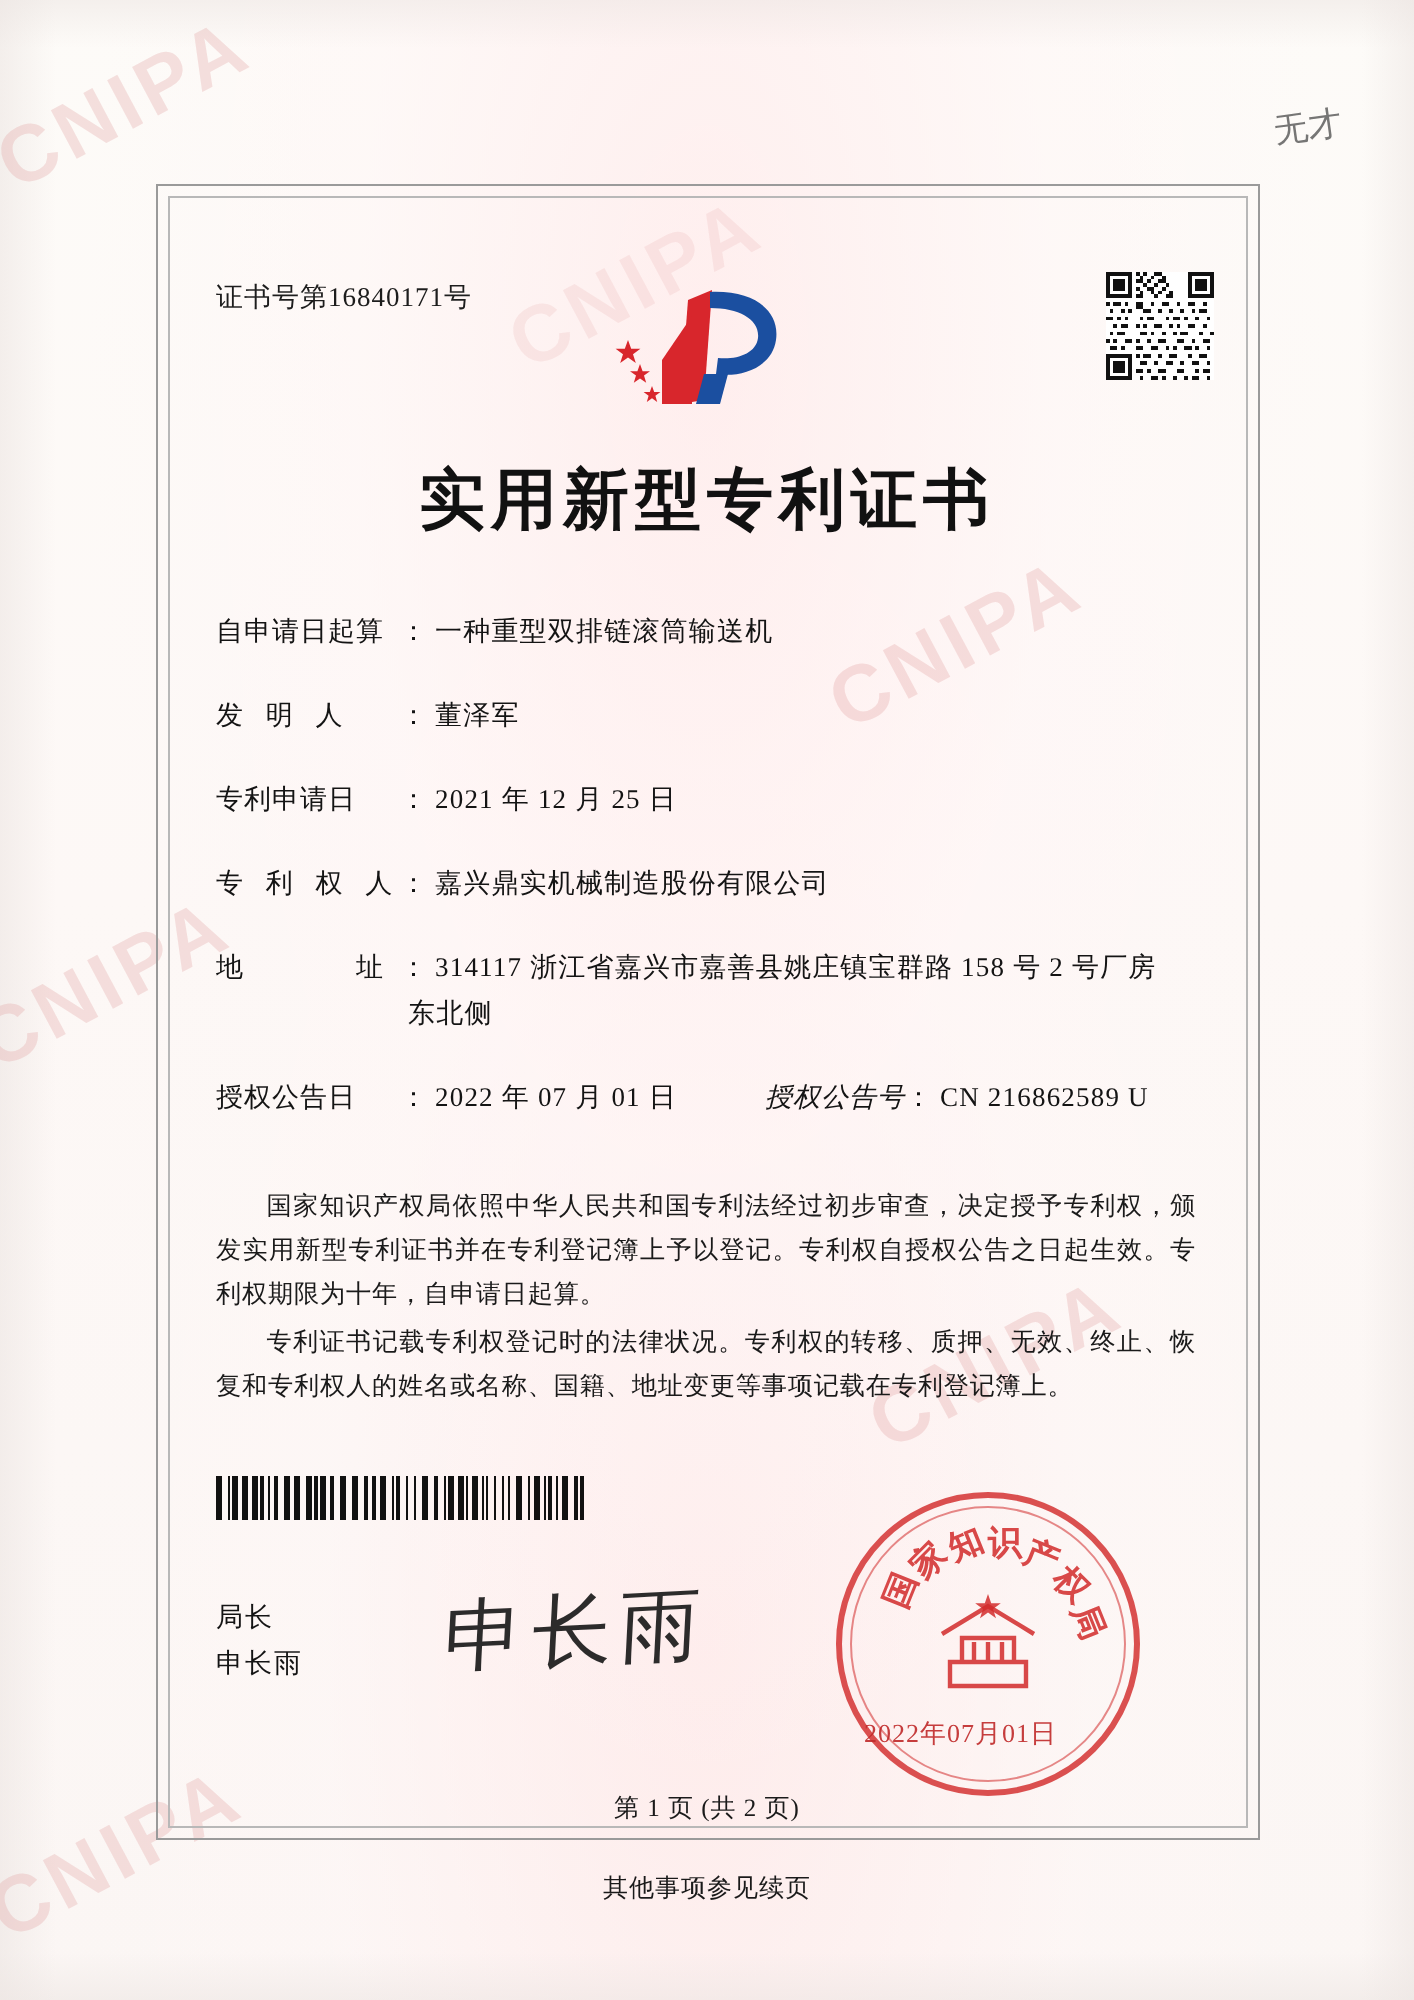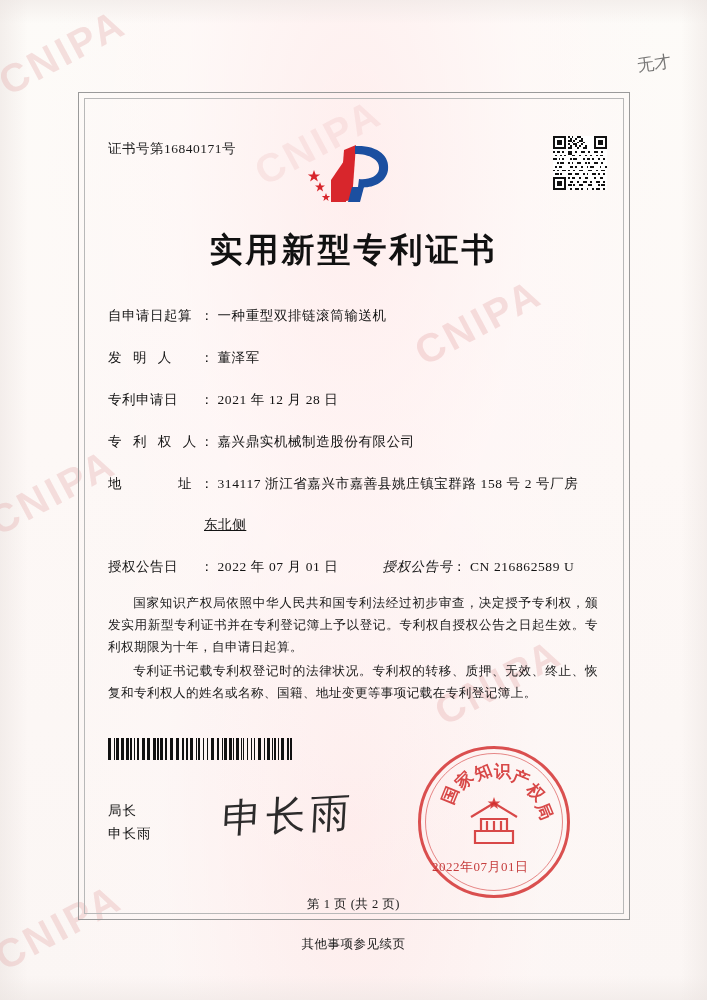--- a/index.html
+++ b/index.html
@@ -142,23 +142,22 @@
   .flabel {
     display: inline-block;
     width: 92px;
     letter-spacing: 4px;
   }
   .flabel.tight { letter-spacing: 0.5px; width: 92px; }
   .fcolon { margin-right: 4px; }
   .fval { letter-spacing: 0.6px; text-align: right; }
   .sub-line {
     margin-left: 96px;
-    margin-top: 20px;
+    margin-top: 2px;
     letter-spacing: 0.6px;
-    text-decoration: underline;
   }
   .field.two-col .right-label {
     display: inline-block;
     margin-left: 44px;
     letter-spacing: 0.5px;
     font-style: italic;
   }
 
   
   #body-text {
@@ -193,20 +192,21 @@
 
   
   #sig-labels {
     position: absolute;
     left: 108px;
     top: 800px;
     font-size: 13.5px;
     color: #141414;
     line-height: 1.7;
     letter-spacing: 1px;
+    font-family: Liberation Mono, monospace;
   }
   #sig-script {
     position: absolute;
     left: 222px;
     top: 788px;
     font-size: 40px;
     color: #1b1b1b;
     font-family: "Liberation Serif", serif;
     letter-spacing: 4px;
     transform: rotate(-3deg) skewX(-6deg);
@@ -463,21 +463,21 @@
     <div class="field">
       <span class="flabel tight">自申请日起算</span><span class="fcolon">：</span><span class="fval">一种重型双排链滚筒输送机</span>
     </div>
 
     <div class="field">
       <span class="flabel">发 明 人</span><span class="fcolon">：</span><span class="fval">董泽军</span>
     </div>
 
 
     <div class="field">
-      <span class="flabel tight">专利申请日</span><span class="fcolon">：</span><span class="fval">2021 年 12 月 28 日</span>
+      <span class="flabel tight">专利申请日</span><span class="fcolon">：</span><span class="fval">2021 年 12 月 25 日</span>
     </div>
 
     <div class="field">
       <span class="flabel">专 利 权 人</span><span class="fcolon">：</span><span class="fval">嘉兴鼎实机械制造股份有限公司</span>
     </div>
 
     <div class="field">
       <span class="flabel">地　　　址</span><span class="fcolon">：</span><span class="fval">314117 浙江省嘉兴市嘉善县姚庄镇宝群路 158 号 2 号厂房</span>
       <div class="sub-line">东北侧</div>
     </div>

